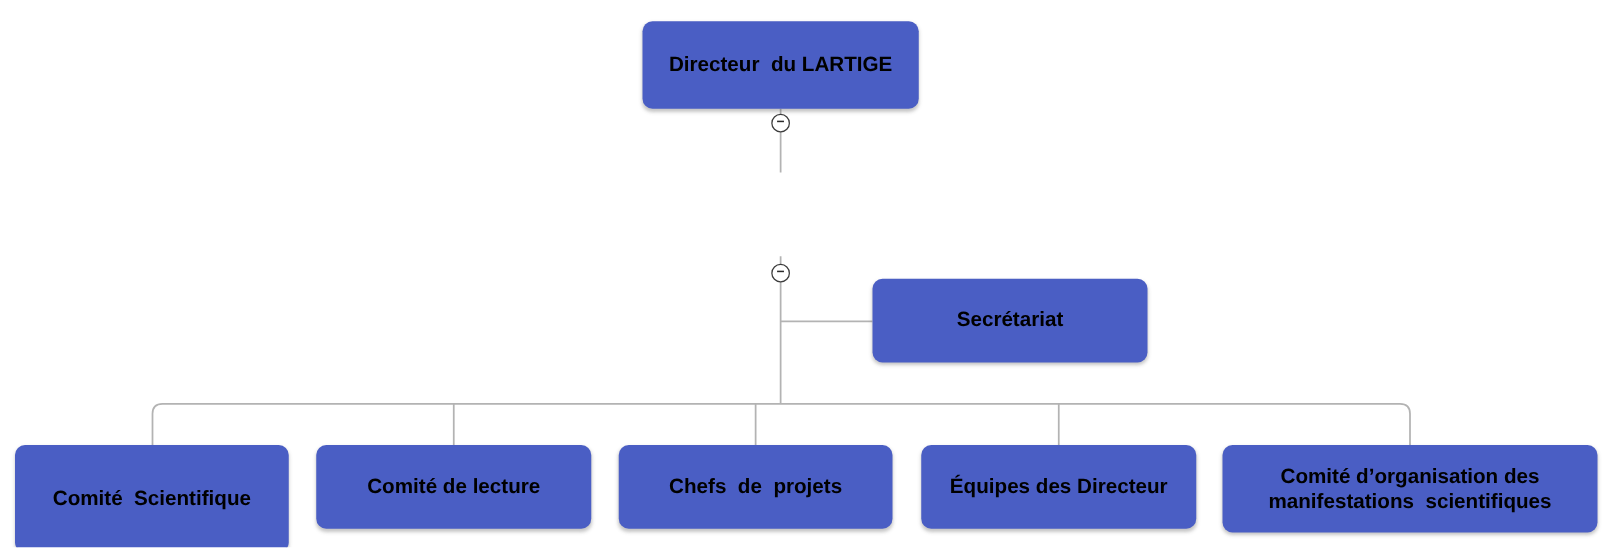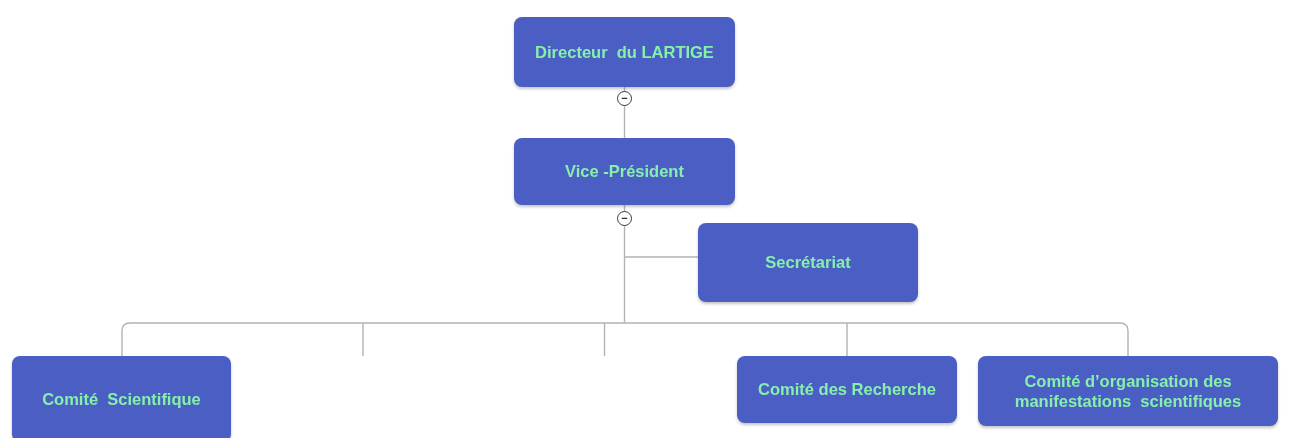--- a/index.html
+++ b/index.html
@@ -25,21 +25,21 @@
   .connectors path {
     stroke: #b3b3b3;
     stroke-width: 1.4;
     fill: none;
   }
   .node {
     position: absolute;
     background: #4a5ec4;
     border-radius: 8px;
     box-shadow: 0 2px 3px rgba(90, 90, 90, 0.35);
-    color: #86efac;
+    color: #000000;
     font-weight: bold;
     font-size: 16.5px;
     line-height: 1.22;
     display: flex;
     align-items: center;
     justify-content: center;
     text-align: center;
     white-space: pre-wrap;
     box-sizing: border-box;
     padding: 4px 8px;
@@ -76,38 +76,41 @@
     <path d="M 604.5 323 L 604.5 356"></path>
     <path d="M 847 323 L 847 356"></path>
   </svg>
 
   <div class="node" style="left:514px; top:17px; width:221px; height:70px;">
     <span>Directeur  du LARTIGE</span>
   </div>
 
   <div class="toggle" style="left:617px; top:90.5px;">−</div>
 
-  <div class="node" style="left:514px; top:138px; width:221px; height:67px;">
-    <span>Vice -Président</span>
-  </div>
 
   <div class="toggle" style="left:617px; top:210.5px;">−</div>
 
-  <div class="node" style="left:698px; top:223px; width:220px; height:79px;text-align:right;">
+  <div class="node" style="left:698px; top:223px; width:220px; height:67px;text-align:right;">
     <span>Secrétariat</span>
   </div>
 
   <div class="node" style="left:12px; top:356px; width:219px; height:86px;">
     <span>Comité  Scientifique</span>
   </div>
 
+  <div class="node" style="left:253px; top:356px; width:220px; height:67px;">
+    <span>Comité de lecture</span>
+  </div>
 
+  <div class="node" style="left:495px; top:356px; width:219px; height:67px;">
+    <span>Chefs  de  projets</span>
+  </div>
 
   <div class="node" style="left:737px; top:356px; width:220px; height:67px;">
-    <span>Comité des Recherche</span>
+    <span>Équipes des Directeur</span>
   </div>
 
   <div class="node" style="left:978px; top:356px; width:300px; height:70px;">
     <span>Comité d’organisation des
 manifestations  scientifiques</span>
   </div>
 
 </div>
 
 </body></html>

